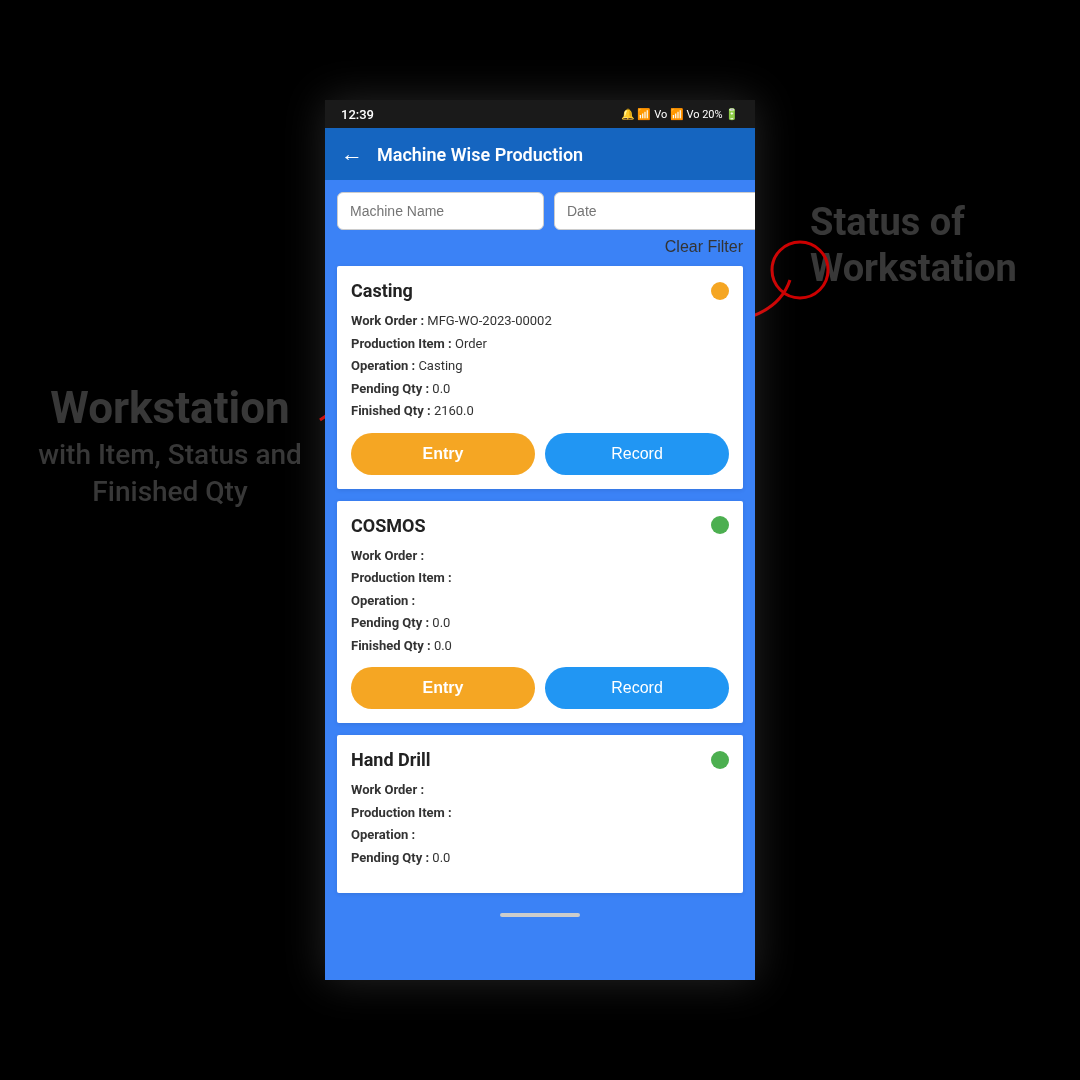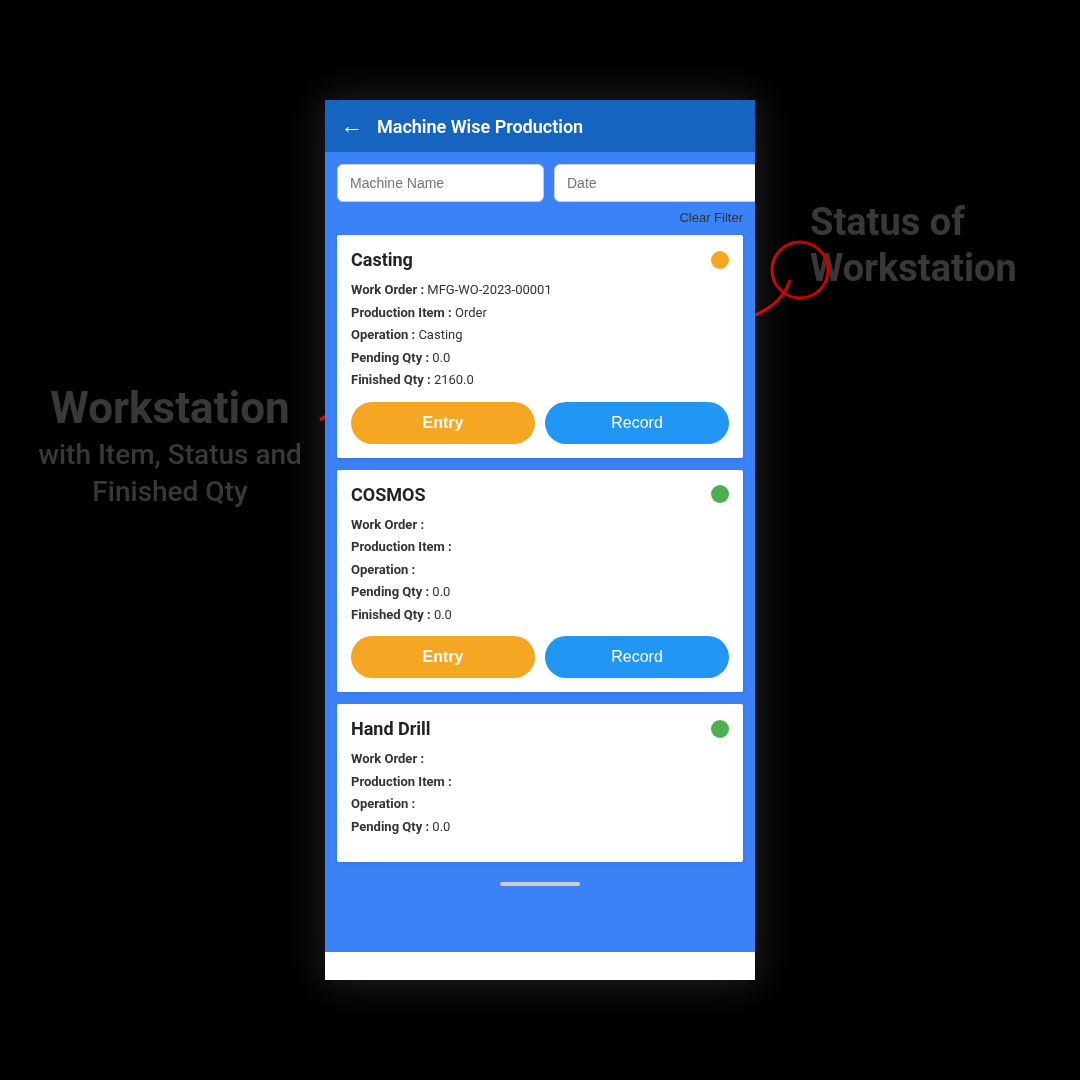--- a/index.html
+++ b/index.html
@@ -118,21 +118,21 @@
       background: #fff;
       color: #999;
     }
 
     .clear-filter-row {
       display: flex;
       justify-content: flex-end;
       margin-bottom: 10px;
     }
     .clear-filter-btn {
-      font-size: 13px;
+      font-size: 16px;
       color: #333;
       background: none;
       border: none;
       cursor: pointer;
       font-weight: 500;
     }
 
     
     .ws-card {
       background: #fff;
@@ -236,20 +236,24 @@
   </g>
 
   <g stroke="#cc0000" stroke-width="3" fill="none">
     <path d="M 320 420 Q 350 400 390 370" stroke-width="3"></path>
     <polygon points="390,365 385,378 396,374" fill="#cc0000"></polygon>
   </g>
 </svg>
 
 <div class="phone-wrapper">
 
+  <div class="status-bar">
+    <span class="time">12:39</span>
+    <span class="icons">🔔 📶 Vo 📶 Vo 20% 🔋</span>
+  </div>
 
   <div class="app-bar">
     <span class="back-icon">←</span>
     <span class="title">Machine Wise Production</span>
   </div>
 
   <div class="content">
 
     <div class="filter-row">
       <input class="filter-input" type="text" placeholder="Machine Name" style="">
@@ -260,21 +264,21 @@
     </div>
 
     <div class="ws-card">
       <div class="ws-card-header">
         <span class="ws-name">Casting</span>
         <span class="status-dot dot-orange"></span>
       </div>
       <div class="ws-info">
         <div class="ws-info-row">
           <span class="label">Work Order : </span>
-          <span>MFG-WO-2023-00001</span>
+          <span>MFG-WO-2023-00002</span>
         </div>
         <div class="ws-info-row">
           <span class="label">Production Item : </span>
           <span>Order</span>
         </div>
         <div class="ws-info-row">
           <span class="label">Operation : </span>
           <span>Casting</span>
         </div>
         <div class="ws-info-row">

